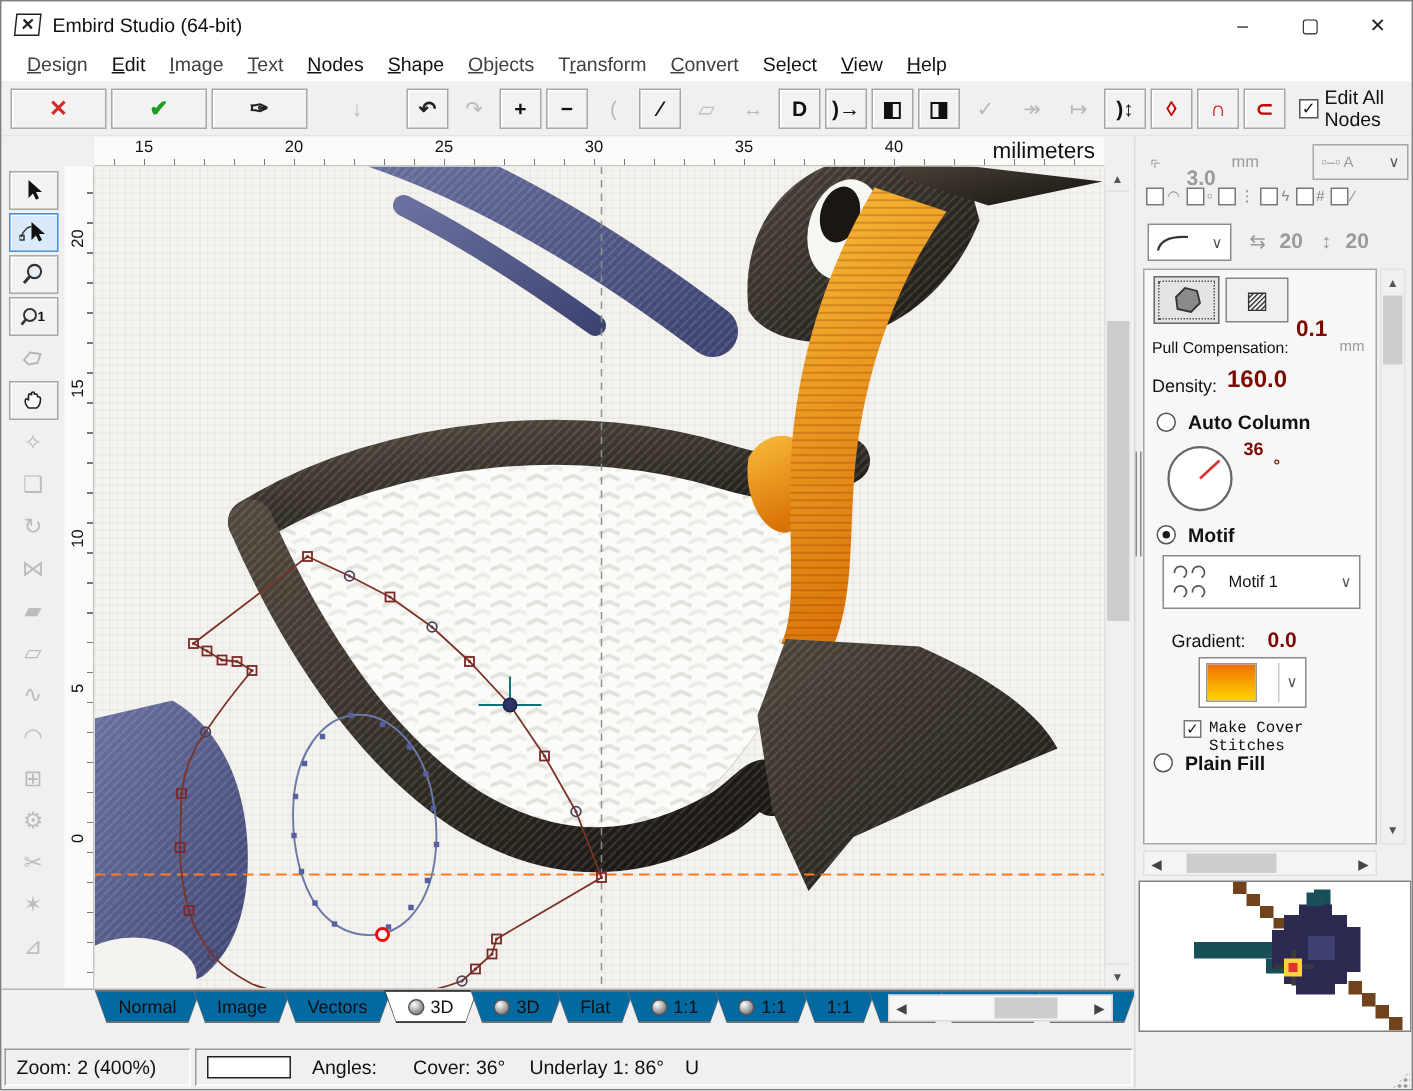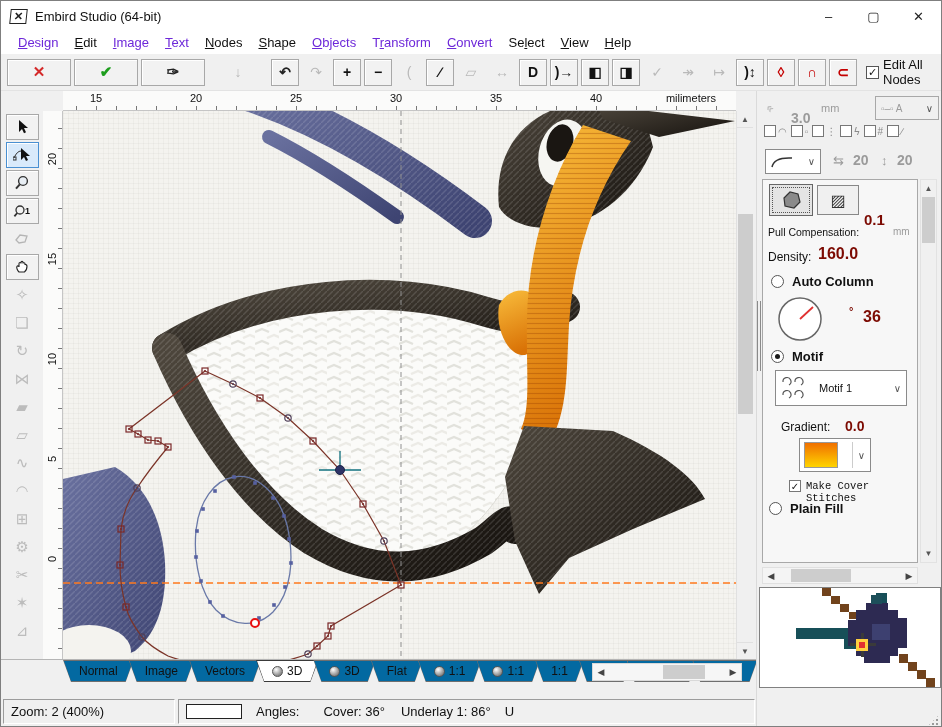--- a/index.html
+++ b/index.html
@@ -9,21 +9,21 @@
   
   .titlebar{height:30px;background:#ffffff;display:flex;align-items:center;flex:none;}
   .appicon{width:17px;height:15px;border:1px solid #222;margin:0 8px 0 9px;display:flex;align-items:center;justify-content:center;
            font-size:11px;font-weight:bold;transform:skewX(-6deg);color:#222;}
   .title{font-size:13px;}
   .winbtns{margin-left:auto;display:flex;height:30px;}
   .wbtn{width:45px;display:flex;align-items:center;justify-content:center;font-size:13px;color:#222;}
   
   .menubar{height:23px;background:#ffffff;display:flex;align-items:center;padding-left:9px;font-size:13px;flex:none;}
   .mitem{padding:2px 8px;}
-  .mitem.dis{color:#6d28d9;}
+  .mitem.dis{color:#404040;}
   .mitem u{text-decoration:underline;}
   
   .toolbar{height:37px;background:#f0f0f0;display:flex;align-items:center;padding-left:6px;flex:none;border-bottom:1px solid #e3e3e3;}
   .tb{height:27px;min-width:28px;margin-right:3px;display:flex;align-items:center;justify-content:center;
       background:#f2f2f2;border:1px solid #a8a8a8;box-shadow:inset 1px 1px 0 #ffffff;font-size:14px;font-weight:bold;padding:0 3px;}
   .tb.wide{width:64px;font-size:15px;}
   .tb.dis{border-color:transparent;box-shadow:none;background:transparent;color:#b9b9b9;font-weight:normal;}
   .tbgap{width:16px;}
   .ean{display:flex;align-items:center;margin-left:6px;font-size:13px;}
   .cb{width:13px;height:13px;border:1px solid #555;background:#fff;display:inline-flex;align-items:center;justify-content:center;
@@ -33,21 +33,21 @@
   .radio.sel::after{content:"";position:absolute;inset:3px;border-radius:50%;background:#1a1a1a;}
   
   .content{flex:1;display:flex;}
   .leftcol{width:755px;display:flex;flex-direction:column;}
   .rtop{display:flex;height:20px;}
   .corner{width:62px;background:#f0f0f0;}
   .hruler{width:673px;position:relative;background:#fbfbfa;border-bottom:1px solid #c5c5c5;
      background-image:repeating-linear-gradient(90deg,#777 0 1px,transparent 1px 20px);
      background-size:100% 4px;background-position:13px 100%;background-repeat:no-repeat;}
   .hruler .lab{position:absolute;top:1px;font-size:11px;transform:translateX(-50%);color:#111;}
-  .hruler .unit{position:absolute;top:1px;right:20px;font-size:11px;color:#111;margin-left:28px;}
+  .hruler .unit{position:absolute;top:1px;right:6px;font-size:15px;color:#111;margin-left:28px;}
   .rbot{display:flex;height:548px;}
   .lefttools{width:42px;display:flex;flex-direction:column;align-items:center;padding-top:3px;gap:2px;background:#f0f0f0;}
   .lt{width:33px;height:26px;border:1px solid #a8a8a8;background:#f2f2f2;box-shadow:inset 1px 1px 0 #fff;
       display:flex;align-items:center;justify-content:center;flex:none;}
   .lt.active{background:#d9eafb;border-color:#4a90d2;}
   .lt.dis{border-color:transparent;box-shadow:none;background:transparent;color:#bcbcbc;font-size:15px;}
   .vruler{width:20px;position:relative;background:#fbfbfa;border-right:1px solid #c5c5c5;
      background-image:repeating-linear-gradient(0deg,#777 0 1px,transparent 1px 20px);
      background-size:4px 100%;background-position:100% 10px;background-repeat:no-repeat;}
   .vruler .lab{position:absolute;left:1px;font-size:11px;transform:rotate(-90deg);transform-origin:center;width:16px;text-align:center;}
@@ -466,21 +466,21 @@
           </span>
           <div class="hscroll">
           <span class="ar">◀</span>
           <div class="hthumb"></div>
           <span class="ar" style="margin-left:auto;">▶</span>
         </div>
       </div>
       <div class="strip"></div>
 
       <div class="statusbar">
-        <div class="sseg" style="width:172px;align-items:center;">
+        <div class="sseg" style="width:124px;align-items:center;">
           <span>Zoom:  2 (400%)</span>
         </div>
         <div class="sseg" style="flex:1;">
           <span class="swatch"></span>
           <span>Angles:</span>
           <span style="margin-left:24px;">Cover:  36°</span>
           <span style="margin-left:16px;">Underlay 1:  86°</span>
           <span style="margin-left:14px;">U</span>
         </div>
       </div>
@@ -541,21 +541,21 @@
         <span class="pg" style="left:5px;top:70px;font-size:12px;">Density:</span>
         <span class="pg maroon" style="left:55px;top:65px;font-size:16px;">160.0</span>
 
         <span class="pg radio" style="left:8px;top:95px;"></span>
         <span class="pg" style="left:29px;top:94px;font-weight:bold;font-size:13px;">Auto Column</span>
 
         <svg class="pg" style="left:14px;top:116px;" width="46" height="46">
           <circle cx="23" cy="23" r="21" fill="#fff" stroke="#666" stroke-width="1.5"></circle>
           <line x1="23" y1="23" x2="36" y2="11" stroke="#e03030" stroke-width="1.8"></line>
         </svg>
-        <span class="pg maroon" style="left:66px;top:128px;font-size:16px;margin-left:34px;">36</span>
+        <span class="pg maroon" style="left:66px;top:112px;font-size:12px;">36</span>
         <span class="pg maroon" style="left:86px;top:125px;font-size:11px;">°</span>
 
         <span class="pg radio sel" style="left:8px;top:170px;"></span>
         <span class="pg" style="left:29px;top:169px;font-weight:bold;font-size:13px;">Motif</span>
 
         <div class="pg dd" style="left:12px;top:190px;width:132px;height:36px;">
           <svg width="34" height="28" style="margin-left:5px;">
             <path d="M2,8 a4,4 0 1,1 6,3 M14,8 a4,4 0 1,1 6,3" stroke="#555" stroke-width="1.2" fill="none"></path>
             <path d="M2,21 a4,4 0 1,1 6,3 M14,21 a4,4 0 1,1 6,3" stroke="#555" stroke-width="1.2" fill="none"></path>
           </svg>

